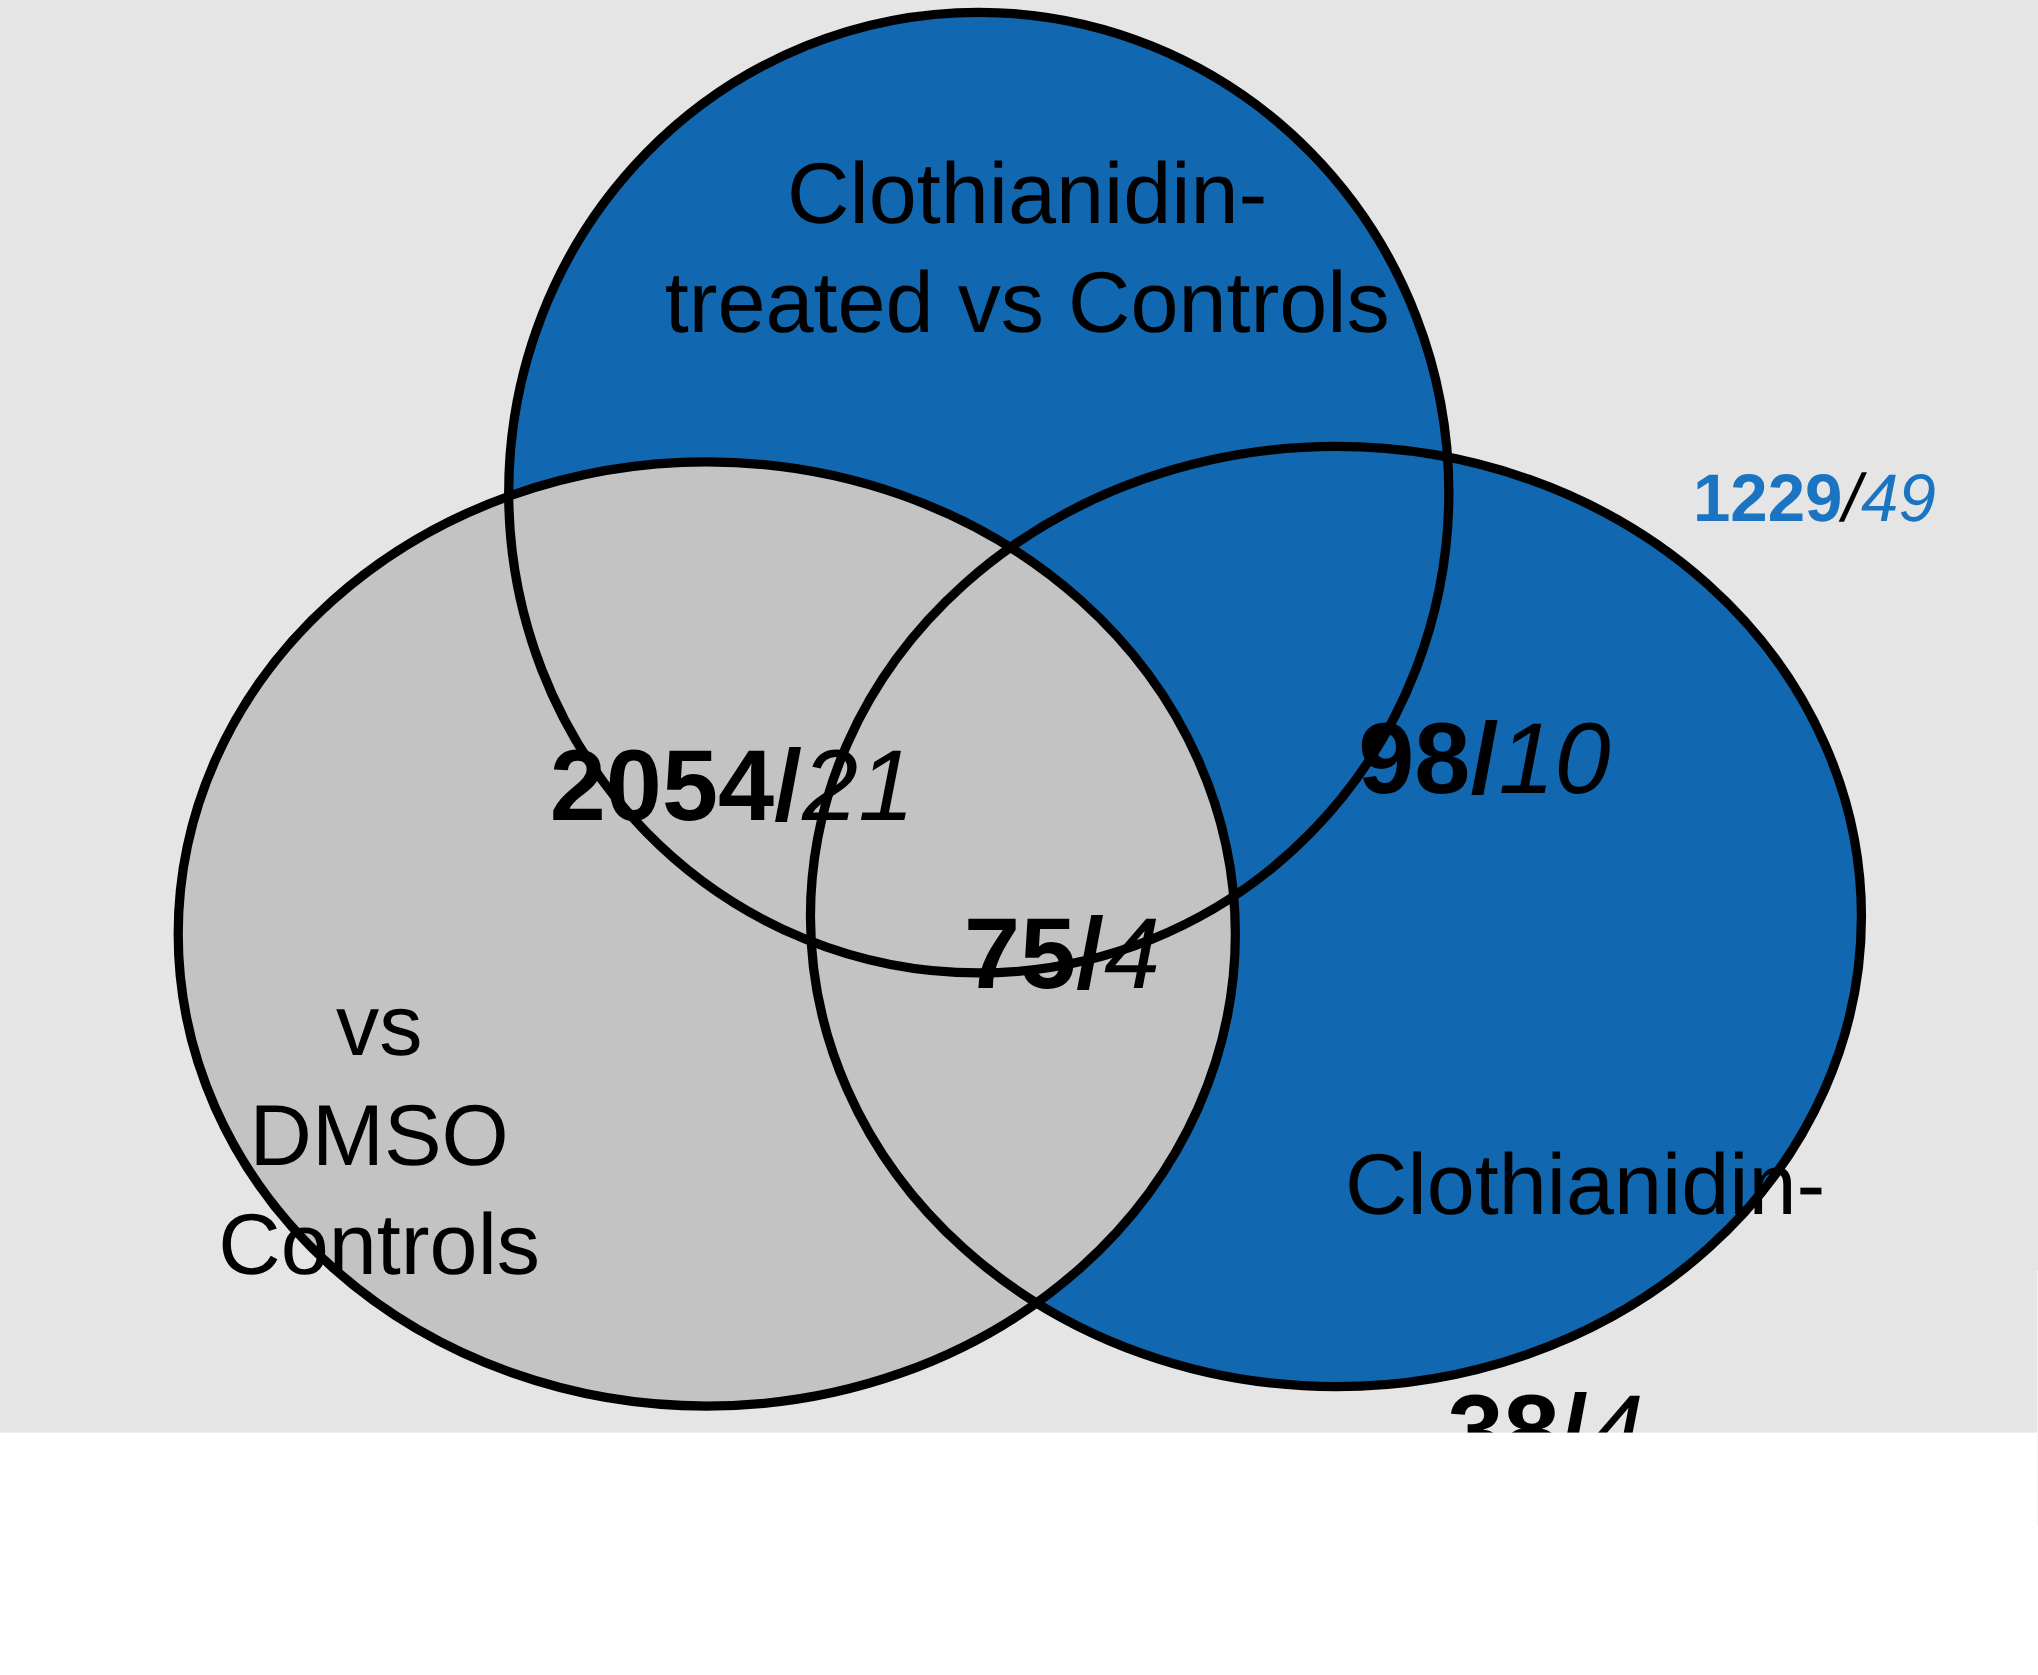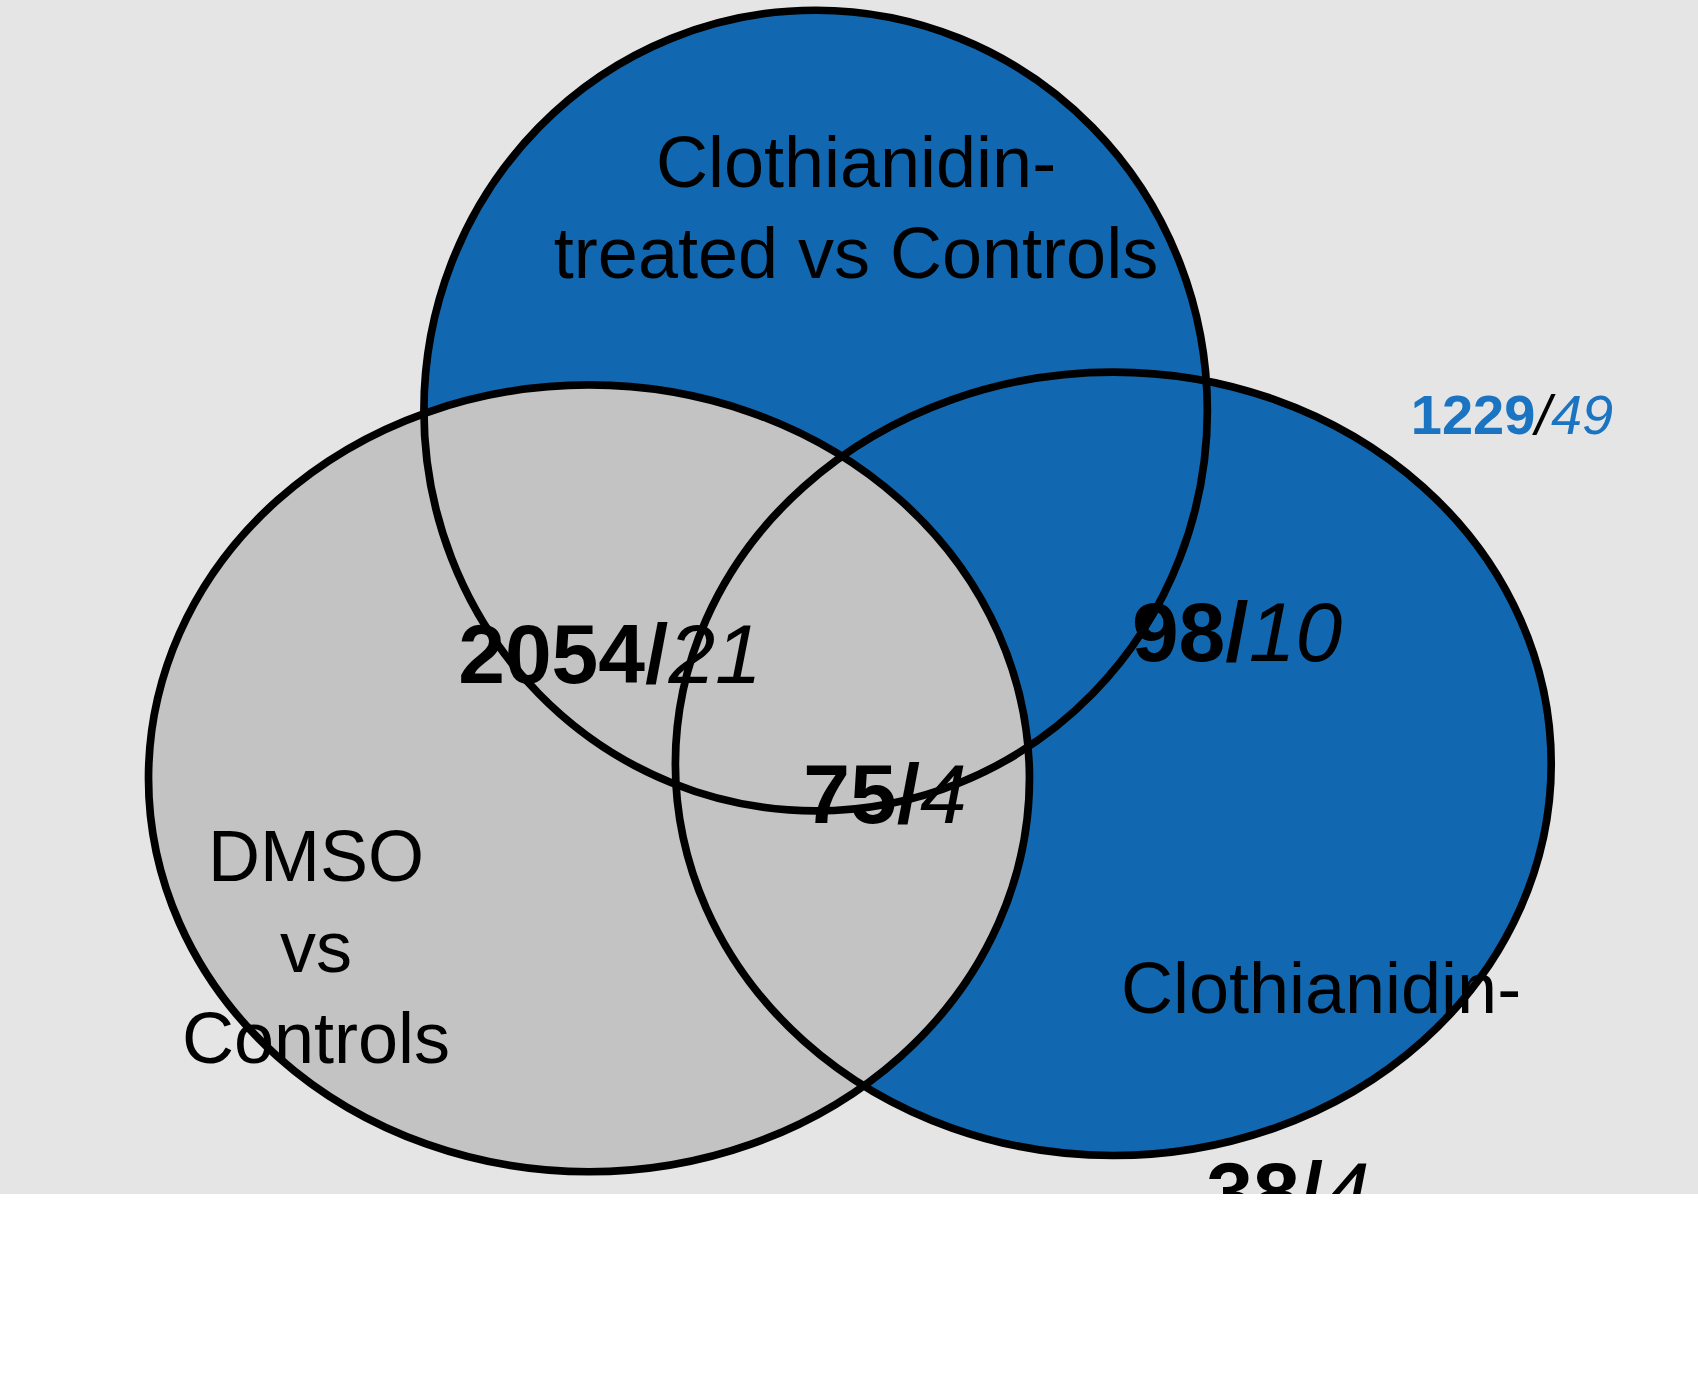--- a/index.html
+++ b/index.html
@@ -92,22 +92,22 @@
 
   <div class="label count" style="left:1210px; top:632px;margin-left:27px;">
     <span class="num-bold">98</span><span class="sep">/</span><span class="num-italic">10</span>
   </div>
 
   <div class="label count" style="left:857px; top:794px;margin-left:28px;">
     <span class="num-bold">75</span><span class="sep">/</span><span class="num-italic">4</span>
   </div>
 
   <div class="label set-label" style="left:316px; top:947px;">
+    <div>vs</div>
     <div>DMSO</div>
-    <div>vs</div>
     <div>Controls</div>
   </div>
 
 
 
   <div class="label set-label" style="left:1321px; top:988px;">
     <div>Clothianidin-</div>
   </div>
 
   <div class="label count" style="left:1288px; top:1192px;">

